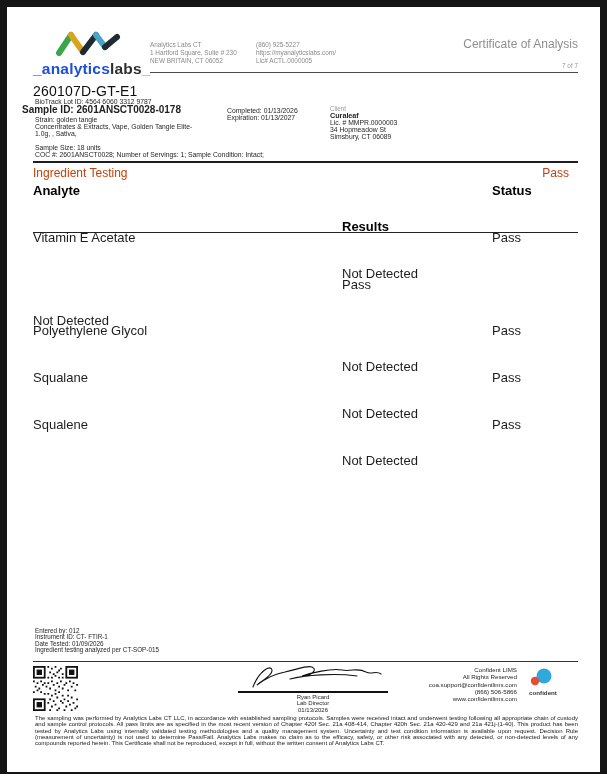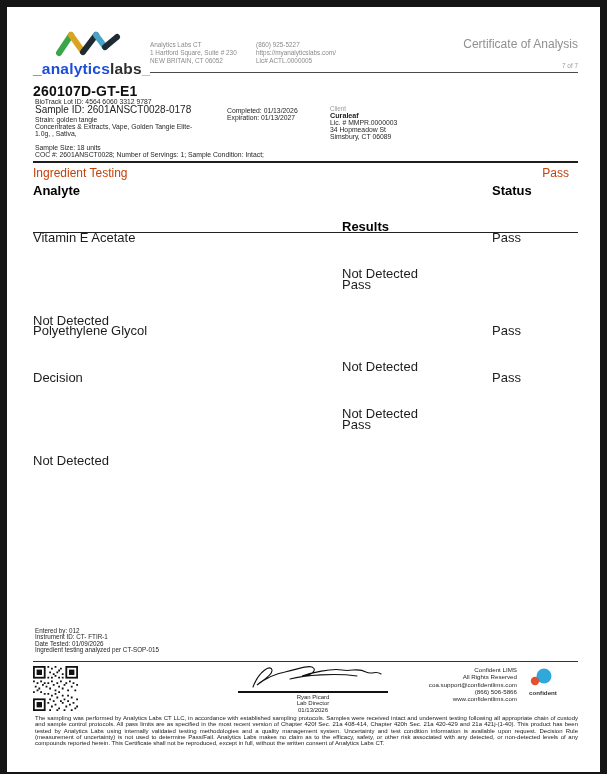--- a/index.html
+++ b/index.html
@@ -16,23 +16,23 @@
   .logo-icon { position:absolute; left:54px; top:30px; width:68px; height:28px; }
   .logo-word { position:absolute; left:33px; top:60px; font-size:15.5px; font-weight:700; letter-spacing:.2px; }
   .lw-g { color:#1d4ed8; } .lw-d { color:#2e2e2e; } .lw-s { color:#9a9a9a; }
   .contact { position:absolute; top:41px; font-size:6.4px; line-height:8px; color:#8b8b8b; white-space:nowrap; }
   .contact1 { left:150px; } .contact2 { left:256px; }
   .coa-title { position:absolute; top:37px; right:29px; font-size:12px; color:#8f8f8f; }
   .page-num  { position:absolute; top:62px; right:29px; font-size:6.4px; color:#999; }
   .header-rule { position:absolute; left:150px; top:72px; width:428px; height:1px; background:#4a4a4a; }
   
   .abs { position:absolute; font-size:6.8px; line-height:7px; white-space:nowrap; }
-  .sample-title { position:absolute; left:33px; top:83px; font-size:14px; font-weight:700; color:#0f0f0f; letter-spacing:.2px; }
+  .sample-title { position:absolute; left:33px; top:83px; font-size:14px; font-weight:400; color:#0f0f0f; letter-spacing:.2px; }
   .biotrack  { left:35px;  top:98px; }
-  .sample-id { position:absolute; left:35px; top:104px; font-size:10px; font-weight:400; white-space:nowrap; }
+  .sample-id { position:absolute; left:22px; top:104px; font-size:10px; font-weight:700; white-space:nowrap; }
   .completed { left:227px; top:107px; }
   .expir     { left:227px; top:114px; }
   .strain    { left:35px;  top:116px; }
   .desc1     { left:35px;  top:123px; }
   .desc2     { left:35px;  top:130px; }
   .ssize     { left:35px;  top:144px; }
   .coc       { left:35px;  top:151px; }
   .client { position:absolute; left:330px; top:105px; font-size:6.8px; line-height:7px; }
   .client-label { color:#9a9a9a; font-size:6.3px; }
   .client-name  { font-weight:700; font-size:7.2px; }
@@ -130,25 +130,26 @@
     <div class="trow">
       <span class="cell-r">Not Detected</span>
       <span class="cell-s">Pass</span>
     </div>
     <div class="trow">
       <span>Polyethylene Glycol</span>
       <span class="cell-r">Not Detected</span>
       <span class="cell-s">Pass</span>
     </div>
     <div class="trow">
-      <span>Decision</span>
-      <span class="cell-r">Not Detected</span>
-      <span class="cell-s">Pass</span>
-    </div>
-    <div class="trow">
+      <span>Squalane</span>
+      <span class="cell-r">Not Detected</span>
+      <span class="cell-s">Pass</span>
+    </div>
+    <div class="trow">
+      <span>Squalene</span>
       <span class="cell-r">Not Detected</span>
       <span class="cell-s">Pass</span>
     </div>
   </div>
 
   <div class="test-meta">
     <div>Entered by: 012</div>
     <div>Instrument ID: CT- FTIR-1</div>
     <div>Date Tested: 01/09/2026</div>
     <div>Ingredient testing analyzed per CT-SOP-015</div>

